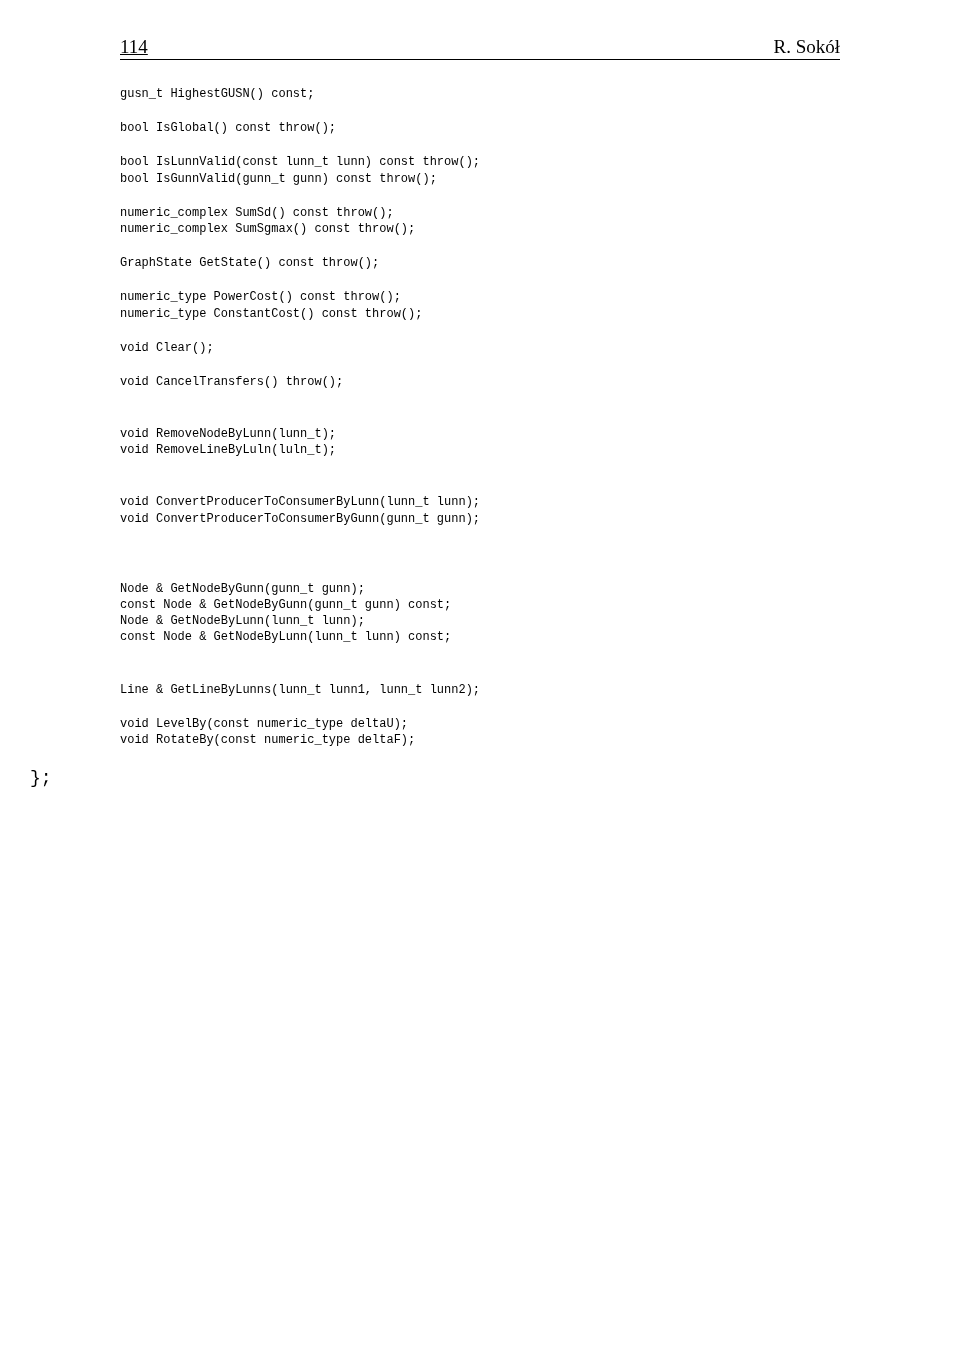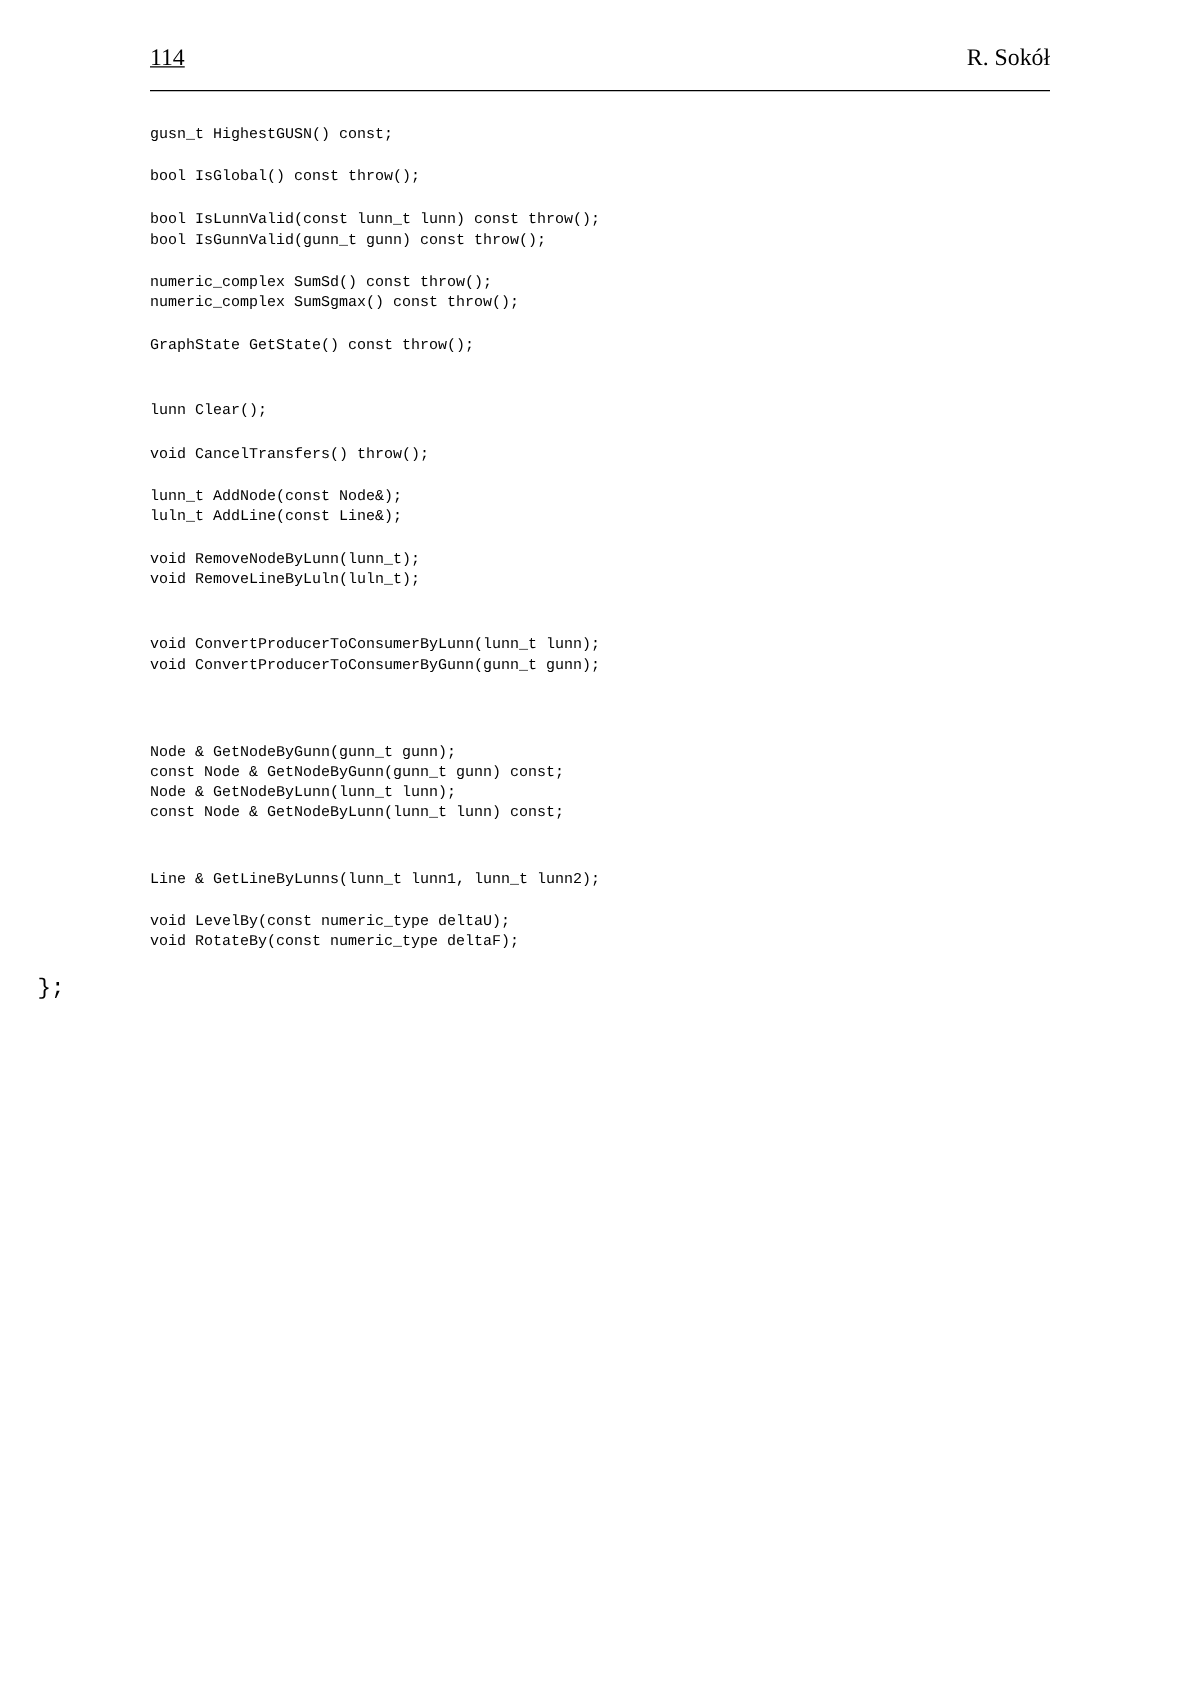--- a/index.html
+++ b/index.html
@@ -14,21 +14,21 @@
     .page {
       width: 960px;
       box-sizing: border-box;
       padding: 36px 120px 60px 120px;
     }
     .header {
       display: flex;
       justify-content: space-between;
       font-size: 19px;
       border-bottom: 1px solid #000;
-      padding-bottom: 14px;
+      padding-bottom: 1px;
       margin-bottom: 26px;
       align-items: flex-end;
     }
     .page-number {
       text-decoration: underline;
     }
     .code {
       font-family: "Courier New", Courier, monospace;
       font-size: 12px;
       line-height: 1.35;
@@ -51,25 +51,25 @@
   </div>
 
   <div>
     <div class="code">gusn_t HighestGUSN() const;</div><br>
     <div class="code">bool IsGlobal() const throw();</div><br>
     <div class="code">bool IsLunnValid(const lunn_t lunn) const throw();
 bool IsGunnValid(gunn_t gunn) const throw();</div><br>
     <div class="code">numeric_complex SumSd() const throw();
 numeric_complex SumSgmax() const throw();</div><br>
     <div class="code">GraphState GetState() const throw();</div><br>
+    <div class="code">numeric_type PowerCost() const throw();
+numeric_type ConstantCost() const throw();</div><br>
+    <div class="code">void Clear();</div><br>
+    <div class="code">void CancelTransfers() throw();</div><br>
     <br>
-    <div class="code">lunn Clear();</div><br>
-    <div class="code">void CancelTransfers() throw();</div><br>
-    <div class="code">lunn_t AddNode(const Node&amp;);
-luln_t AddLine(const Line&amp;);</div><br>
     <div class="code">void RemoveNodeByLunn(lunn_t);
 void RemoveLineByLuln(luln_t);</div><br>
     <br>
     <div class="code">void ConvertProducerToConsumerByLunn(lunn_t lunn);
 void ConvertProducerToConsumerByGunn(gunn_t gunn);</div><br>
     <br>
     <br>
     <div class="code">Node &amp; GetNodeByGunn(gunn_t gunn);
 const Node &amp; GetNodeByGunn(gunn_t gunn) const;
 Node &amp; GetNodeByLunn(lunn_t lunn);

